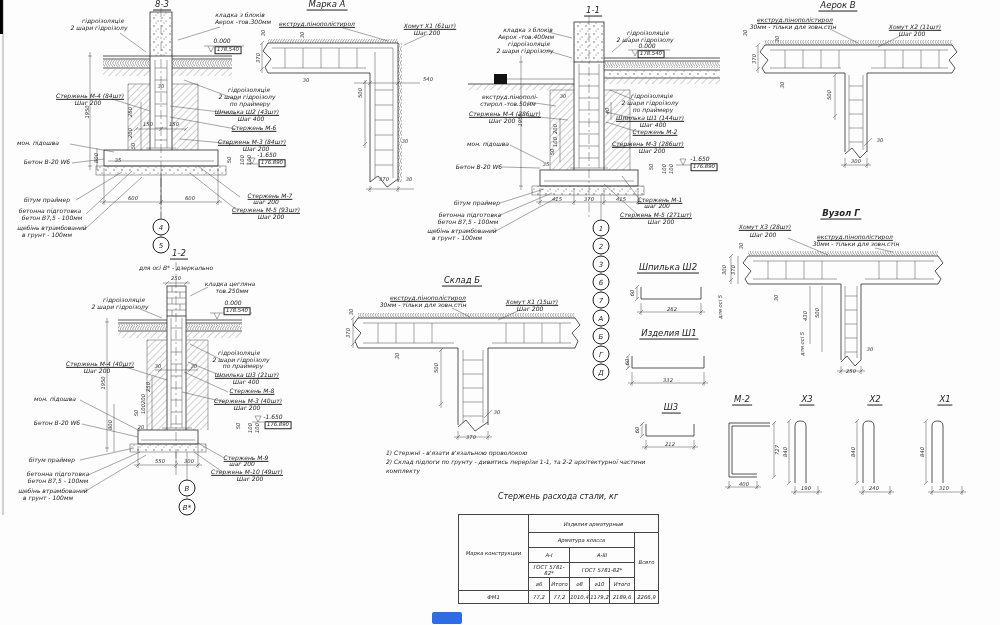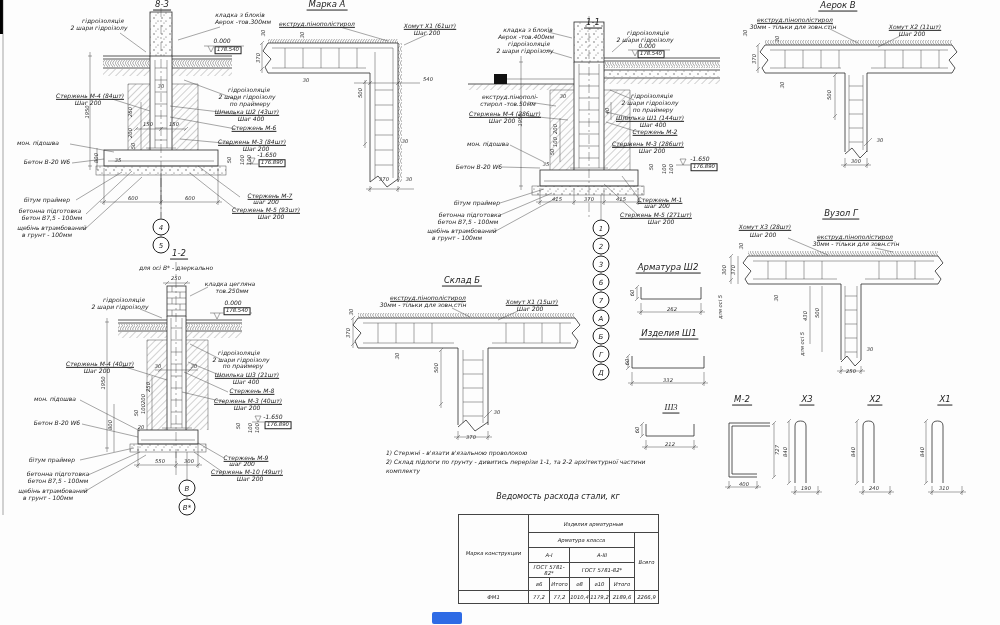--- a/index.html
+++ b/index.html
@@ -258,21 +258,21 @@
       <div class="ann" style="left: 427px; top: 33px;">Шаг 200</div>
       <div class="ann d r" style="left: 264px; top: 33px;">30</div>
       <div class="ann d r" style="left: 303px; top: 35px;">30</div>
       <div class="ann d r" style="left: 259px; top: 58px;">370</div>
       <div class="ann d" style="left: 306px; top: 81px;">30</div>
       <div class="ann d" style="left: 428px; top: 80px;">540</div>
       <div class="ann d r" style="left: 361px; top: 93px;">500</div>
       <div class="ann d" style="left: 405px; top: 142px;">30</div>
       <div class="ann d" style="left: 384px; top: 180px;">370</div>
       <div class="ann d" style="left: 409px; top: 180px;">30</div>
-      <div class="ann t" style="left: 593px; top: 23px;">1-1</div>
+      <div class="ann t" style="left: 593px; top: 11px;">1-1</div>
       <div class="ann" style="left: 528px; top: 30px;">кладка з блоків</div>
       <div class="ann" style="left: 526px; top: 37px;">Аерок -тов.400мм</div>
       <div class="ann" style="left: 529px; top: 44px;">гідроізоляція</div>
       <div class="ann" style="left: 525px; top: 51px;">2 шари гідроізолу</div>
       <div class="ann" style="left: 648px; top: 33px;">гідроізоляція</div>
       <div class="ann" style="left: 645px; top: 40px;">2 шари гідроізолу</div>
       <div class="ann" style="left: 647px; top: 46px;">0.000</div>
       <div class="ann b" style="left: 651px; top: 54px;">178.540</div>
       <div class="ann" style="left: 510px; top: 97px;">екструд.пінополі-</div>
       <div class="ann" style="left: 508px; top: 104px;">стирол -тов.50мм</div>
@@ -317,21 +317,21 @@
       <div class="ann" style="left: 793px; top: 27px;">30мм - тільки для зовн.стін</div>
       <div class="ann u" style="left: 915px; top: 27px;">Хомут Х2 (11шт)</div>
       <div class="ann" style="left: 912px; top: 34px;">Шаг 200</div>
       <div class="ann d r" style="left: 746px; top: 33px;">30</div>
       <div class="ann d r" style="left: 778px; top: 39px;">30</div>
       <div class="ann d r" style="left: 755px; top: 59px;">370</div>
       <div class="ann d r" style="left: 783px; top: 85px;">30</div>
       <div class="ann d r" style="left: 830px; top: 95px;">500</div>
       <div class="ann d" style="left: 880px; top: 141px;">30</div>
       <div class="ann d" style="left: 856px; top: 162px;">300</div>
-      <div class="ann t" style="left: 841px; top: 214px;">Вузол Г</div>
+      <div class="ann t" style="left: 841px; top: 214px; font-weight: bold;">Вузол Г</div>
       <div class="ann u" style="left: 765px; top: 227px;">Хомут Х3 (28шт)</div>
       <div class="ann" style="left: 763px; top: 235px;">Шаг 200</div>
       <div class="ann u" style="left: 855px; top: 237px;">екструд.пінополістирол</div>
       <div class="ann" style="left: 856px; top: 244px;">30мм - тільки для зовн.стін</div>
       <div class="ann d r" style="left: 742px; top: 246px;">30</div>
       <div class="ann d r" style="left: 725px; top: 270px;">300</div>
       <div class="ann d r" style="left: 734px; top: 270px;">370</div>
       <div class="ann d r" style="left: 721px; top: 307px;">для осі 5</div>
       <div class="ann d r" style="left: 777px; top: 298px;">30</div>
       <div class="ann d r" style="left: 806px; top: 316px;">430</div>
@@ -389,27 +389,27 @@
       <div class="ann u" style="left: 428px; top: 298px;">екструд.пінополістирол</div>
       <div class="ann" style="left: 423px; top: 305px;">30мм - тільки для зовн.стін</div>
       <div class="ann u" style="left: 532px; top: 302px;">Хомут Х1 (15шт)</div>
       <div class="ann" style="left: 530px; top: 309px;">Шаг 200</div>
       <div class="ann d r" style="left: 352px; top: 312px;">30</div>
       <div class="ann d r" style="left: 349px; top: 333px;">370</div>
       <div class="ann d r" style="left: 398px; top: 356px;">30</div>
       <div class="ann d r" style="left: 437px; top: 368px;">500</div>
       <div class="ann d" style="left: 497px; top: 413px;">30</div>
       <div class="ann d" style="left: 471px; top: 438px;">370</div>
-      <div class="ann t" style="left: 668px; top: 268px;">Арматура Ш2</div>
+      <div class="ann t" style="left: 668px; top: 268px;">Шпилька Ш2</div>
       <div class="ann d r" style="left: 633px; top: 293px;">60</div>
       <div class="ann d" style="left: 672px; top: 310px;">262</div>
       <div class="ann t" style="left: 669px; top: 334px;">Изделия Ш1</div>
       <div class="ann d r" style="left: 628px; top: 362px;">60</div>
       <div class="ann d" style="left: 668px; top: 381px;">332</div>
-      <div class="ann t" style="left: 671px; top: 408px; font-family: Liberation Serif, serif;">Ш3</div>
+      <div class="ann t" style="left: 671px; top: 408px;">Ш3</div>
       <div class="ann d r" style="left: 638px; top: 430px;">60</div>
       <div class="ann d" style="left: 670px; top: 445px;">212</div>
       <div class="ann t" style="left: 742px; top: 400px;">М-2</div>
       <div class="ann d r" style="left: 778px; top: 450px;">727</div>
       <div class="ann d" style="left: 744px; top: 485px;">400</div>
       <div class="ann t" style="left: 807px; top: 400px;">Х3</div>
       <div class="ann d r" style="left: 786px; top: 452px;">840</div>
       <div class="ann d" style="left: 806px; top: 489px;">190</div>
       <div class="ann t" style="left: 875px; top: 400px;">Х2</div>
       <div class="ann d r" style="left: 854px; top: 452px;">840</div>
@@ -428,21 +428,21 @@
       <div class="axm" style="left: 601px; top: 282px;">6</div>
       <div class="axm" style="left: 601px; top: 300px;">7</div>
       <div class="axm" style="left: 601px; top: 318px;">А</div>
       <div class="axm" style="left: 601px; top: 336px;">Б</div>
       <div class="axm" style="left: 601px; top: 354px;">Г</div>
       <div class="axm" style="left: 601px; top: 372px;">Д</div>
       <div class="axm" style="left: 187px; top: 488px;">В</div>
       <div class="axm" style="left: 187px; top: 507px;">В*</div>
     </div>
 
-  <div class="tbl-title">Ведомость расхода стали, кг</div>
+  <div class="tbl-title">Стержень расхода стали, кг</div>
   <table class="steel">
     <colgroup>
       <col style="width:70px">
         <col style="width:21px">
         <col style="width:20px">
         <col style="width:20px">
       <col style="width:20px">
         <col style="width:25px">
         <col style="width:24px">
     </colgroup>

